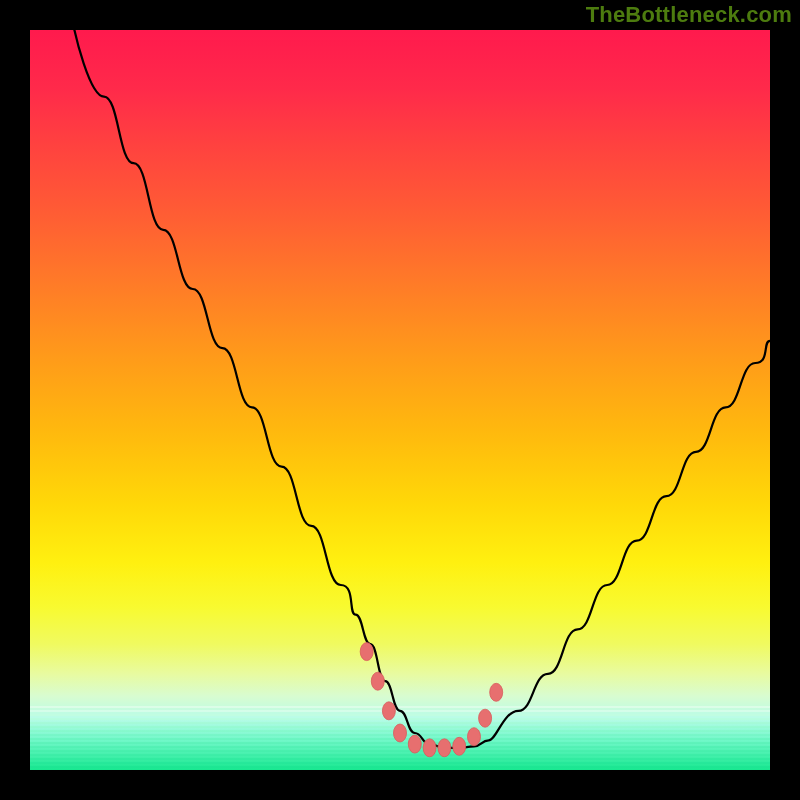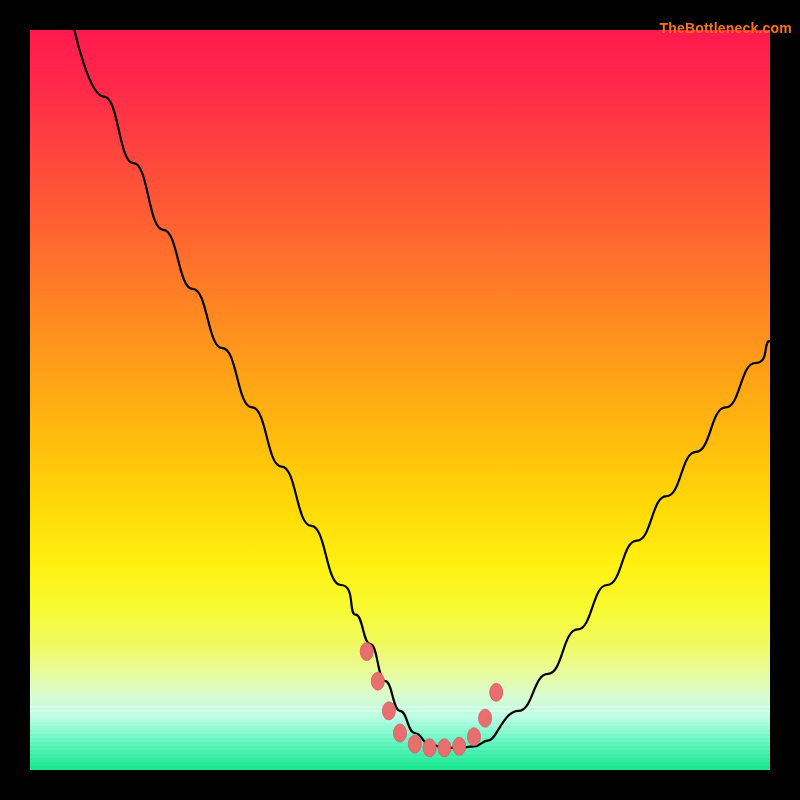--- a/index.html
+++ b/index.html
@@ -41,26 +41,26 @@
     height: 64px;
     pointer-events: none;
   }
   .green-stripes div {
     position: absolute;
     left: 0; right: 0;
     height: 2px;
   }
   .watermark {
     position: absolute;
-    top: 20px;
+    top: 2px;
     right: 8px;
     font-family: Arial, Helvetica, sans-serif;
-    font-size: 14px;
+    font-size: 22px;
     font-weight: 600;
-    color: #f97316;
+    color: #4d7c0f;
     letter-spacing: 0.2px;
     user-select: none;
   }
   svg.curve {
     position: absolute;
     left: 0; top: 0;
     width: 740px;
     height: 740px;
     overflow: visible;
   }

